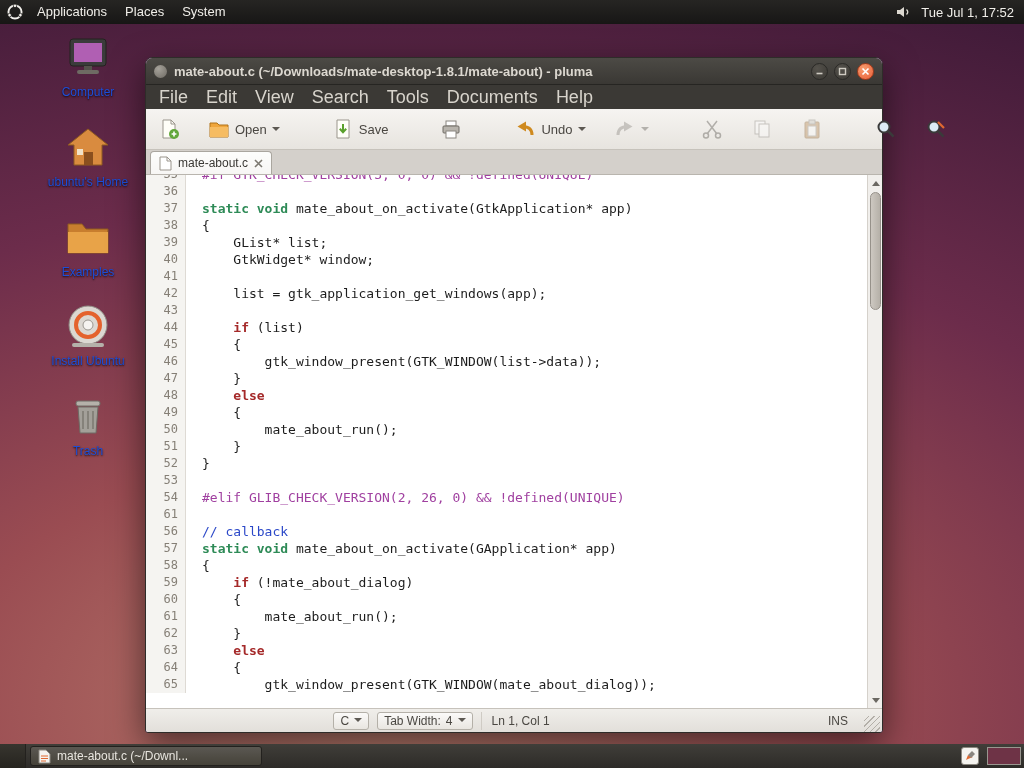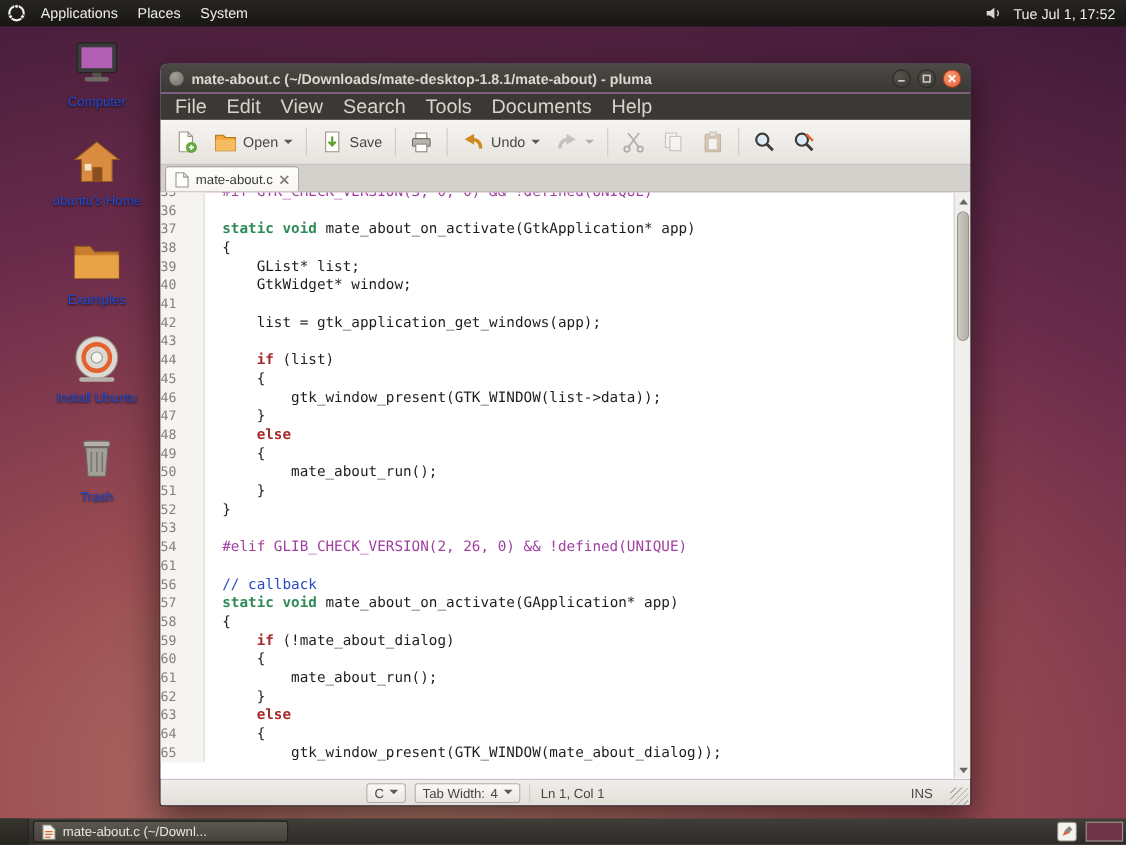--- a/index.html
+++ b/index.html
@@ -43,40 +43,40 @@
     background:radial-gradient(circle at 35% 30%, #55524c, #3b3934); }
   .winbtn.close { background:radial-gradient(circle at 35% 30%, #f79c6e, #e8603a); border-color:#a33c1c; }
   .window-menu-dot { width:13px; height:13px; border-radius:50%;
     background:radial-gradient(circle at 35% 30%, #a6a29a, #6e6a63); flex:0 0 13px; }
 
   .menubar { height:24px; flex:0 0 24px; background:#3b3935; display:flex; align-items:center;
     padding-left:4px; }
   .menubar .mitem { color:#d8d4cc; font-size:18px; padding:0 9px; line-height:24px; }
 
   .toolbar { height:41px; flex:0 0 41px; background:linear-gradient(#f6f4f1,#e7e4df);
-    border-bottom:1px solid #c6c2bb; display:flex; align-items:center; padding:0 6px; gap:2px; }
+    border-bottom:1px solid #c6c2bb; display:flex; align-items:center; padding:0 6px; gap:16px; }
   .tbtn { display:flex; align-items:center; gap:5px; padding:4px 6px; border-radius:3px;
     font-size:13px; color:#4a4742; }
   .tbtn.disabled { opacity:.4; }
   .tsep { width:1px; height:26px; background:#cfcbc4; margin:0 4px; }
   .drop-arrow { width:0; height:0; border:4px solid transparent; border-top-color:#5c5852; margin-top:4px; }
 
   .tabbar { height:25px; flex:0 0 25px; background:#d4d0cb; border-bottom:1px solid #b9b5ae;
     display:flex; align-items:flex-end; padding-left:4px; }
   .tab { display:flex; align-items:center; gap:6px; background:linear-gradient(#fdfdfc,#f7f6f4);
     border:1px solid #aaa69f; border-bottom:none; border-radius:4px 4px 0 0; height:23px;
     padding:0 8px; font-size:12px; color:#3a3834; }
   .tab-close svg { display:block; }
 
   
   .editor { flex:1 1 auto; position:relative; background:#ffffff; overflow:hidden; }
   .code-scroll { position:absolute; left:0; right:15px; top:-9px; display:flex;
     font-family:"DejaVu Sans Mono","Liberation Mono",monospace; font-size:13px; }
   .gutter { width:40px; flex:0 0 40px; background:#f5f4f1; border-right:1px solid #dedad4;
-    color:#857f76; padding-right:7px; font-size:12px; }
+    color:#857f76; text-align:right; padding-right:7px; font-size:12px; }
   .gutter .ln { height:17px; line-height:17px; }
   .code-col { flex:1; padding-left:16px; color:#1d1d1d; }
   .code-col .cl { height:17px; line-height:17px; white-space:pre; }
   .tok-pp { color:var(--pp,#a040a0); }
   .tok-kw { color:var(--kw,#2e8b57); font-weight:bold; }
   .tok-fl { color:var(--fl,#a52a2a); font-weight:bold; }
   .tok-cm { color:var(--cm,#2b48c8); }
 
   .vscroll { position:absolute; right:0; top:0; bottom:0; width:15px; background:#f1efec;
     border-left:1px solid #d5d1cb; }

